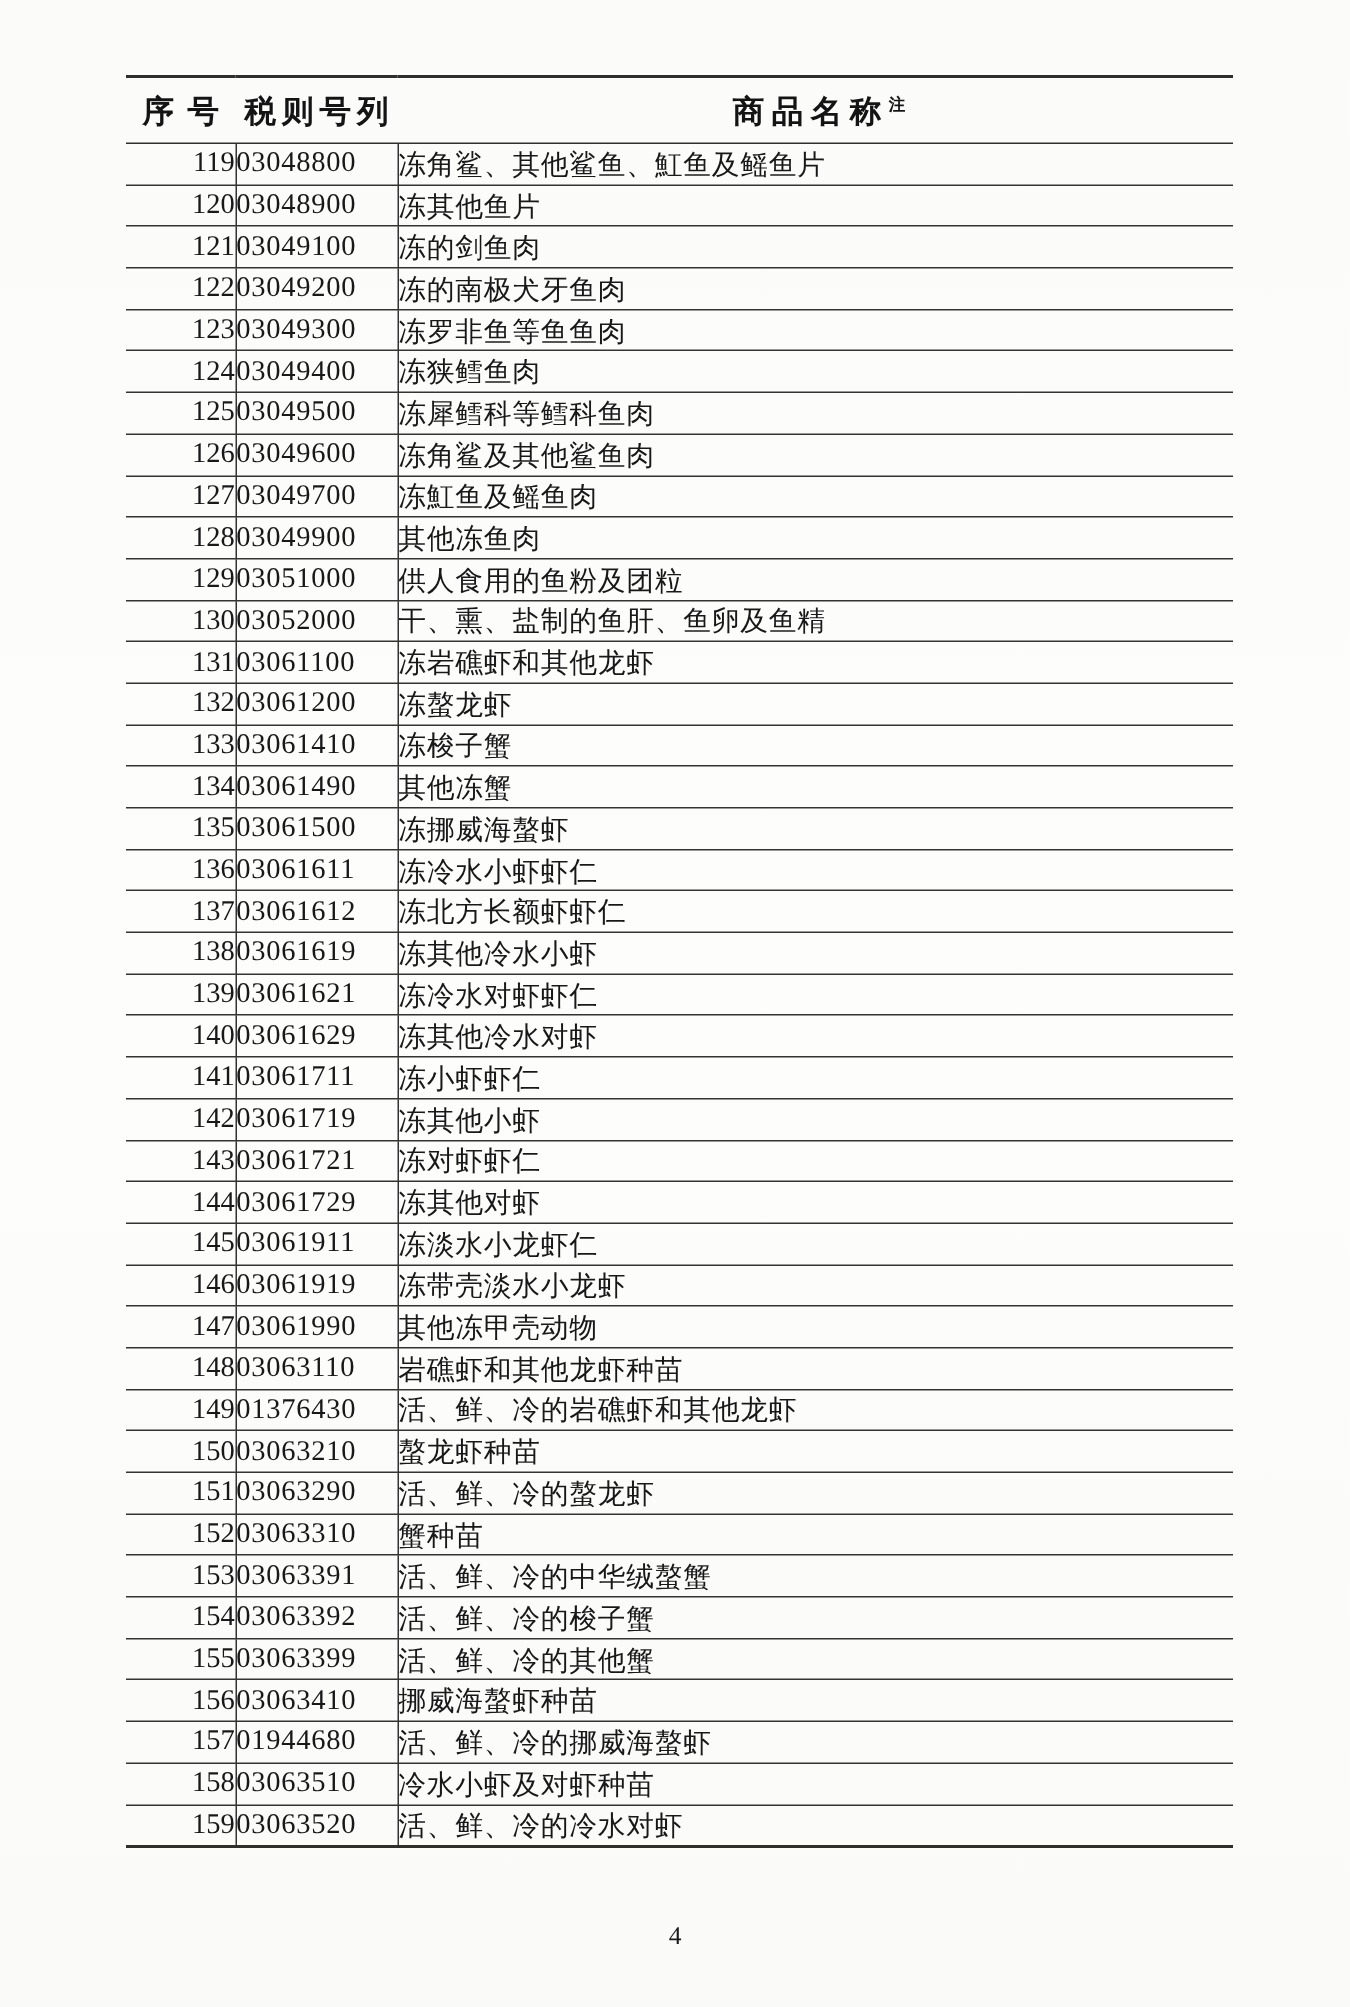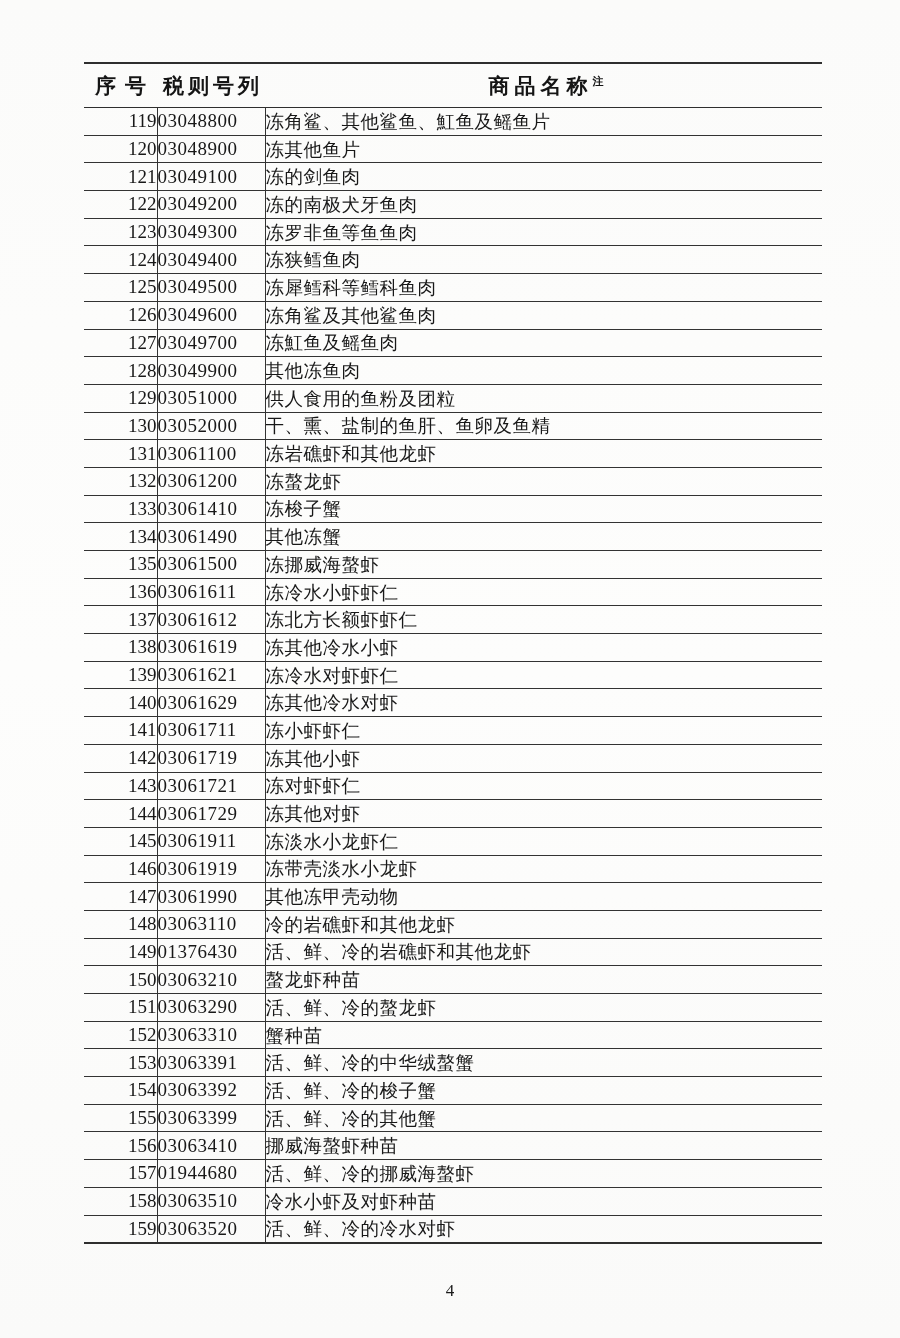--- a/index.html
+++ b/index.html
@@ -16,21 +16,21 @@
     position: relative;
     width: 900px;
     height: 1338px;
     background: linear-gradient(180deg, #fbfbfa 0%, #fdfdfc 50%, #fafaf9 100%);
     color: #181818;
     overflow: hidden;
   }
   table.tariff {
     position: absolute;
     left: 84px;
-    top: 62px;
+    top: 50px;
     width: 738px;
     border-collapse: collapse;
     table-layout: fixed;
     border-top: 2.5px solid #2e2e2e;
     border-bottom: 2px solid #2e2e2e;
   }
   table.tariff col.c-seq  { width: 73px;  }
   table.tariff col.c-code { width: 108px; }
   table.tariff col.c-name { width: 557px; }
 
@@ -256,21 +256,21 @@
           <td class="cell-name">冻带壳淡水小龙虾</td>
         </tr>
         <tr>
           <td class="cell-seq">147</td>
           <td class="cell-code">03061990</td>
           <td class="cell-name">其他冻甲壳动物</td>
         </tr>
         <tr>
           <td class="cell-seq">148</td>
           <td class="cell-code">03063110</td>
-          <td class="cell-name">冷的岩礁虾和其他龙虾</td>
+          <td class="cell-name">岩礁虾和其他龙虾种苗</td>
         </tr>
         <tr>
           <td class="cell-seq">149</td>
           <td class="cell-code">01376430</td>
           <td class="cell-name">活、鲜、冷的岩礁虾和其他龙虾</td>
         </tr>
         <tr>
           <td class="cell-seq">150</td>
           <td class="cell-code">03063210</td>
           <td class="cell-name">螯龙虾种苗</td>

